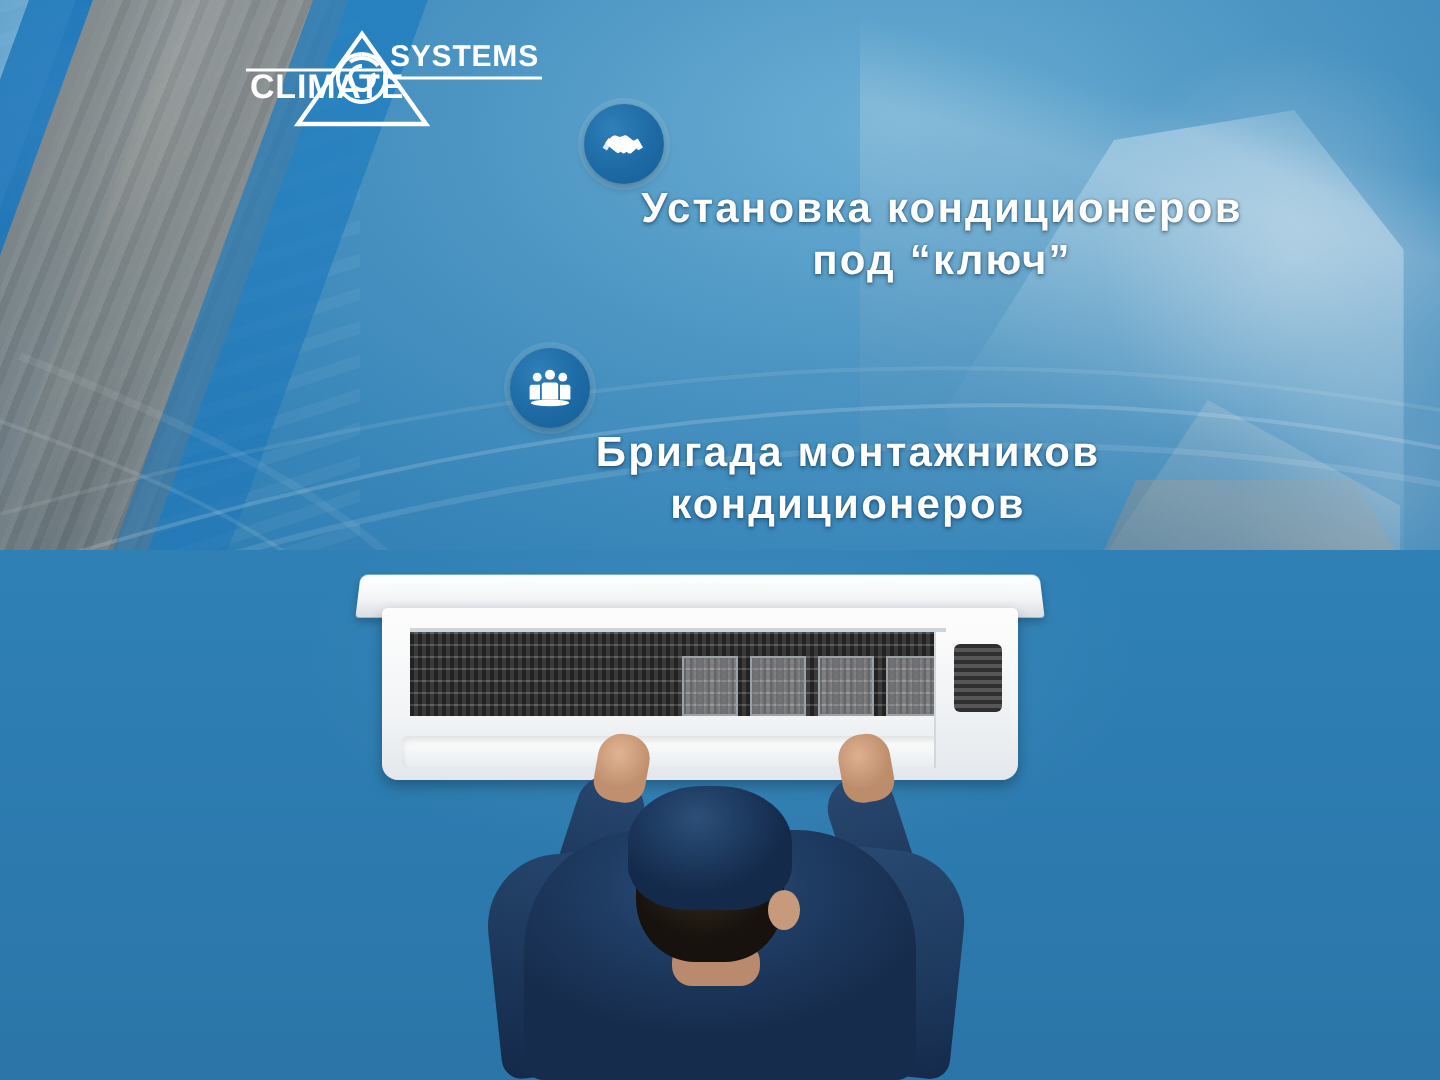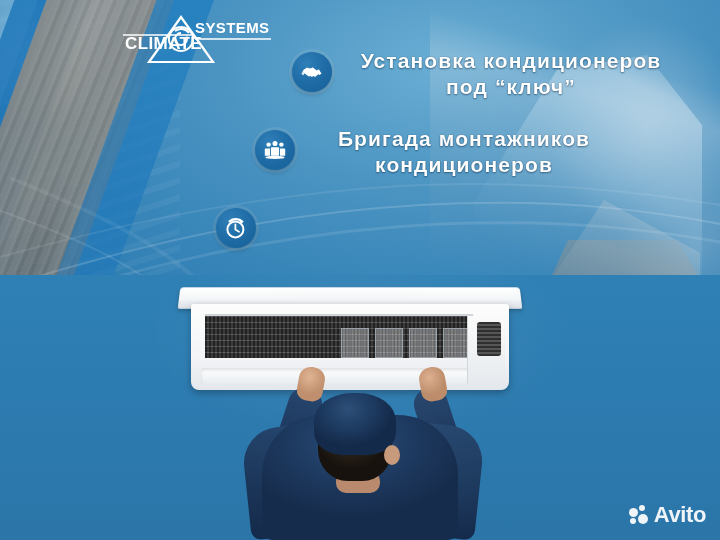--- a/index.html
+++ b/index.html
@@ -100,21 +100,21 @@
   }
 
   
   .swoosh{ position:absolute; inset:0; }
 
   
   .logo{ position:absolute; left:103px; top:13px; width:175px; height:52px; }
 
   
   .features{ position:absolute; left:0; top:48px; width:700px; }
-  .feature{ display:flex; align-items:flex-start; margin-bottom:26px; }
+  .feature{ display:flex; align-items:flex-start; margin-bottom:26px;flex-direction:column; }
   .f1{ padding-left:292px; }
   .f2{ padding-left:255px; }
   .f3{ padding-left:216px; }
 
   .f-icon{
     width:40px; height:40px; border-radius:50%; flex:0 0 40px;
     background:radial-gradient(circle at 36% 30%, #2f7fb8 0%, #1d6aa4 55%, #175f96 100%);
     box-shadow:0 0 0 3px rgba(255,255,255,0.10), 0 2px 5px rgba(0,0,0,0.28);
     display:flex; align-items:center; justify-content:center;
     margin-top:4px;
@@ -384,23 +384,14 @@
       <div class="tech-shoulderL"></div>
       <div class="tech-shoulderR"></div>
       <div class="tech-torso"></div>
       <div class="tech-neck"></div>
       <div class="tech-head"></div>
       <div class="tech-cap"></div>
       <div class="tech-ear"></div>
     </div>
   </div>
 
-  <div class="avito">
-    <span class="avito-mark">
-      <i></i>
-        <i></i>
-        <i></i>
-        <i></i>
-    </span>
-    <span class="avito-text">Avito</span>
-  </div>
 
 </div>
 
 </body></html>

